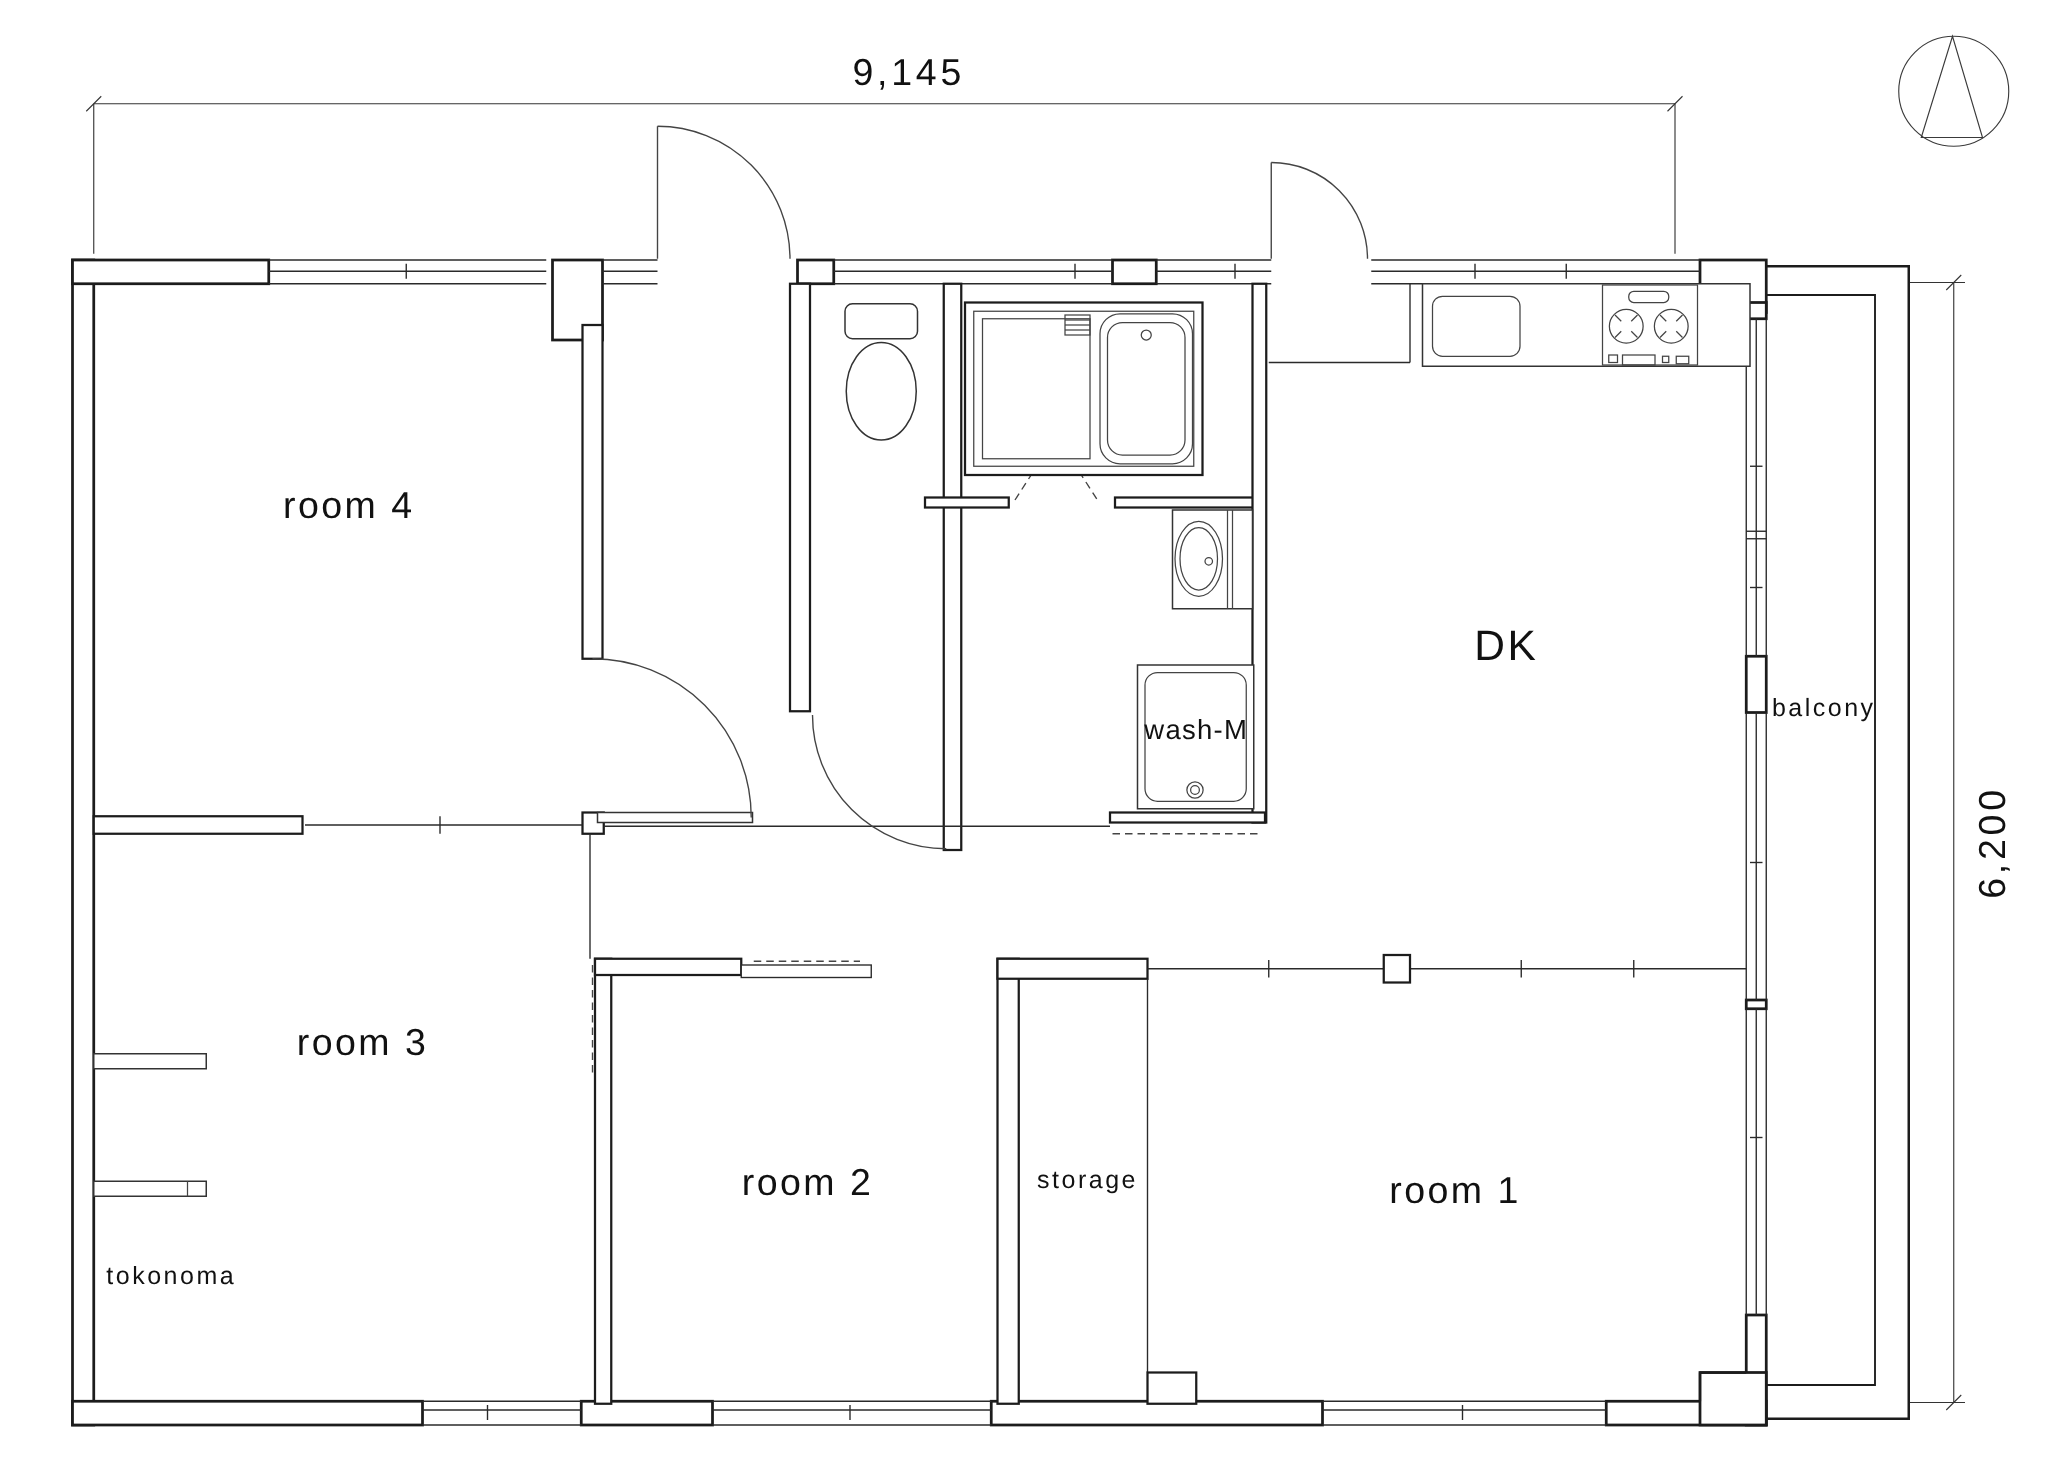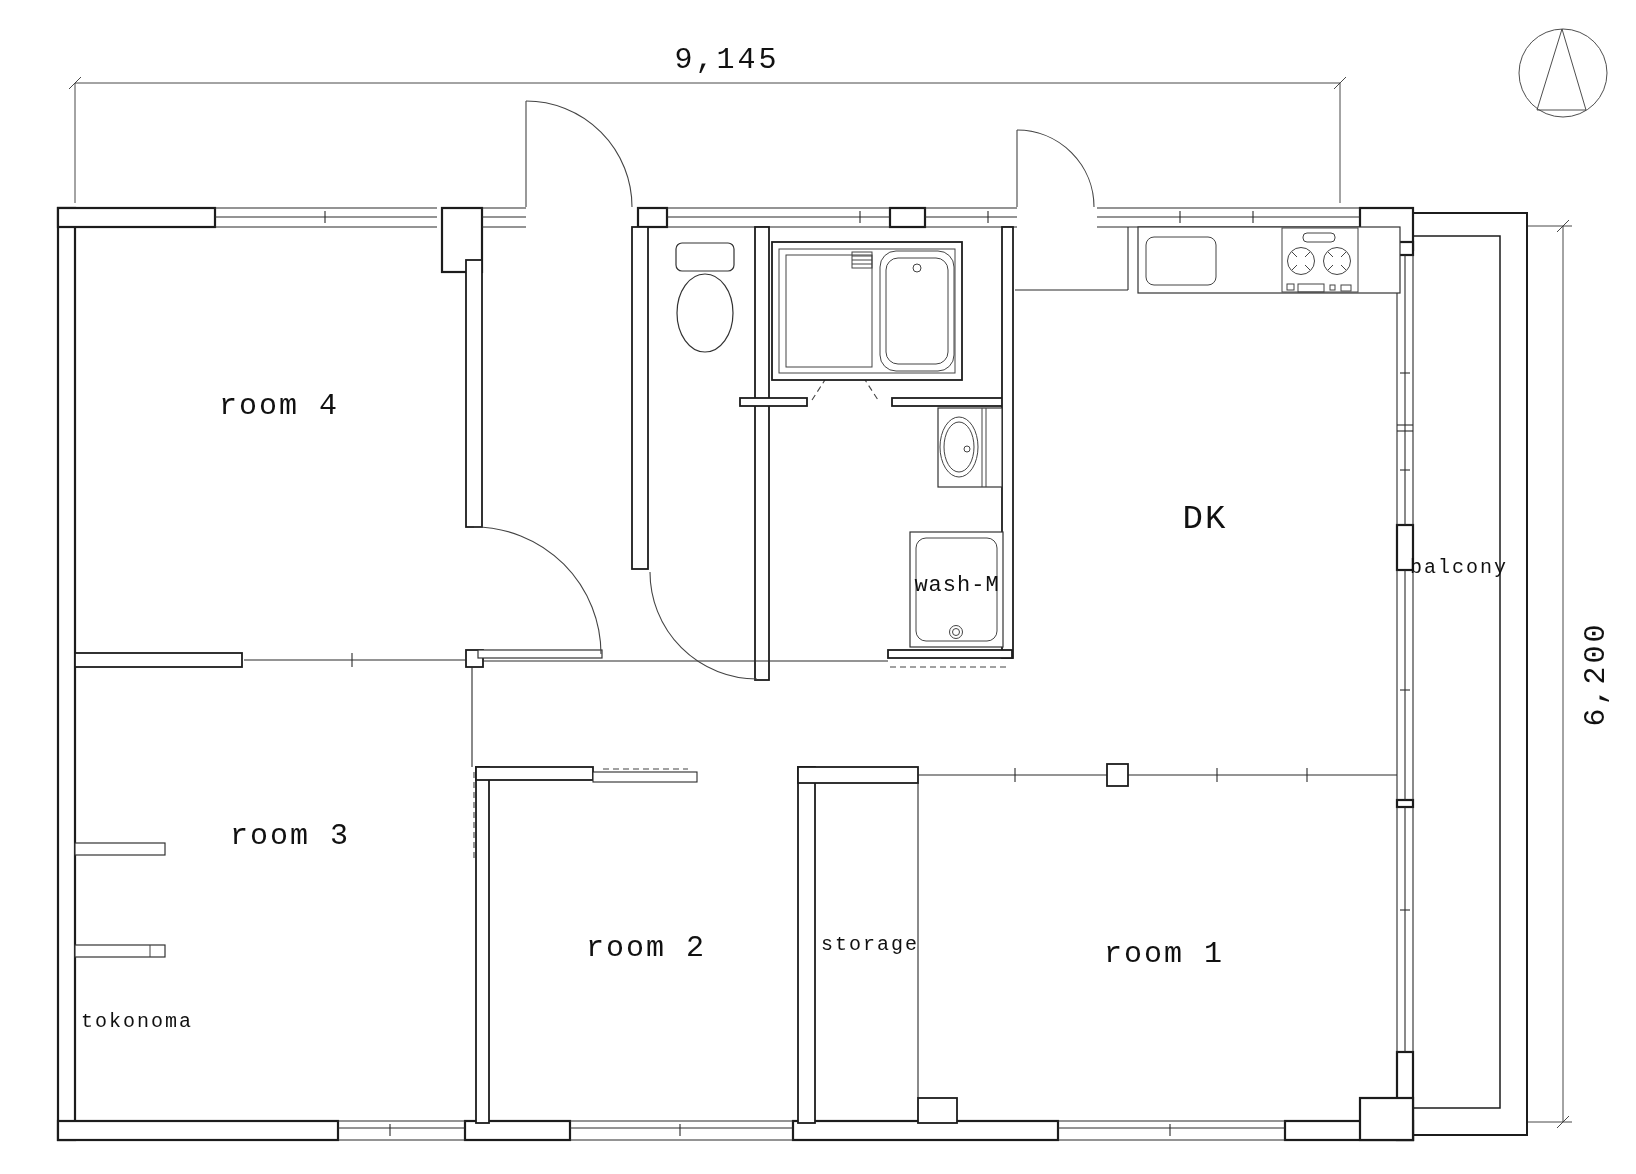--- a/index.html
+++ b/index.html
@@ -1,17 +1,17 @@
 <!DOCTYPE html>
 <html><head>
 <meta charset="utf-8">
 <style>
   html,body{margin:0;padding:0;background:#ffffff;}
   #stage{position:relative;width:1636px;height:1174px;background:#fff;overflow:hidden;
-         font-family:Liberation Mono, monospace;}
+         font-family:Liberation Sans, sans-serif;}
   svg{display:block}
   
   .wallX  {fill:#fff;stroke:#1c1c1c;stroke-width:2.2;}   
   .wallI  {fill:#fff;stroke:#1c1c1c;stroke-width:1.8;}   
   .wallT  {fill:#fff;stroke:#2a2a2a;stroke-width:1.1;}   
   .ln     {stroke:#2a2a2a;stroke-width:1.1;fill:none;}
   .lnT    {stroke:#3a3a3a;stroke-width:0.9;fill:none;}
   .lnW    {stroke:#2a2a2a;stroke-width:1.1;fill:none;}   
   .fix    {stroke:#333;stroke-width:1.2;fill:#fff;}
   .fixT   {stroke:#444;stroke-width:1.0;fill:none;}

